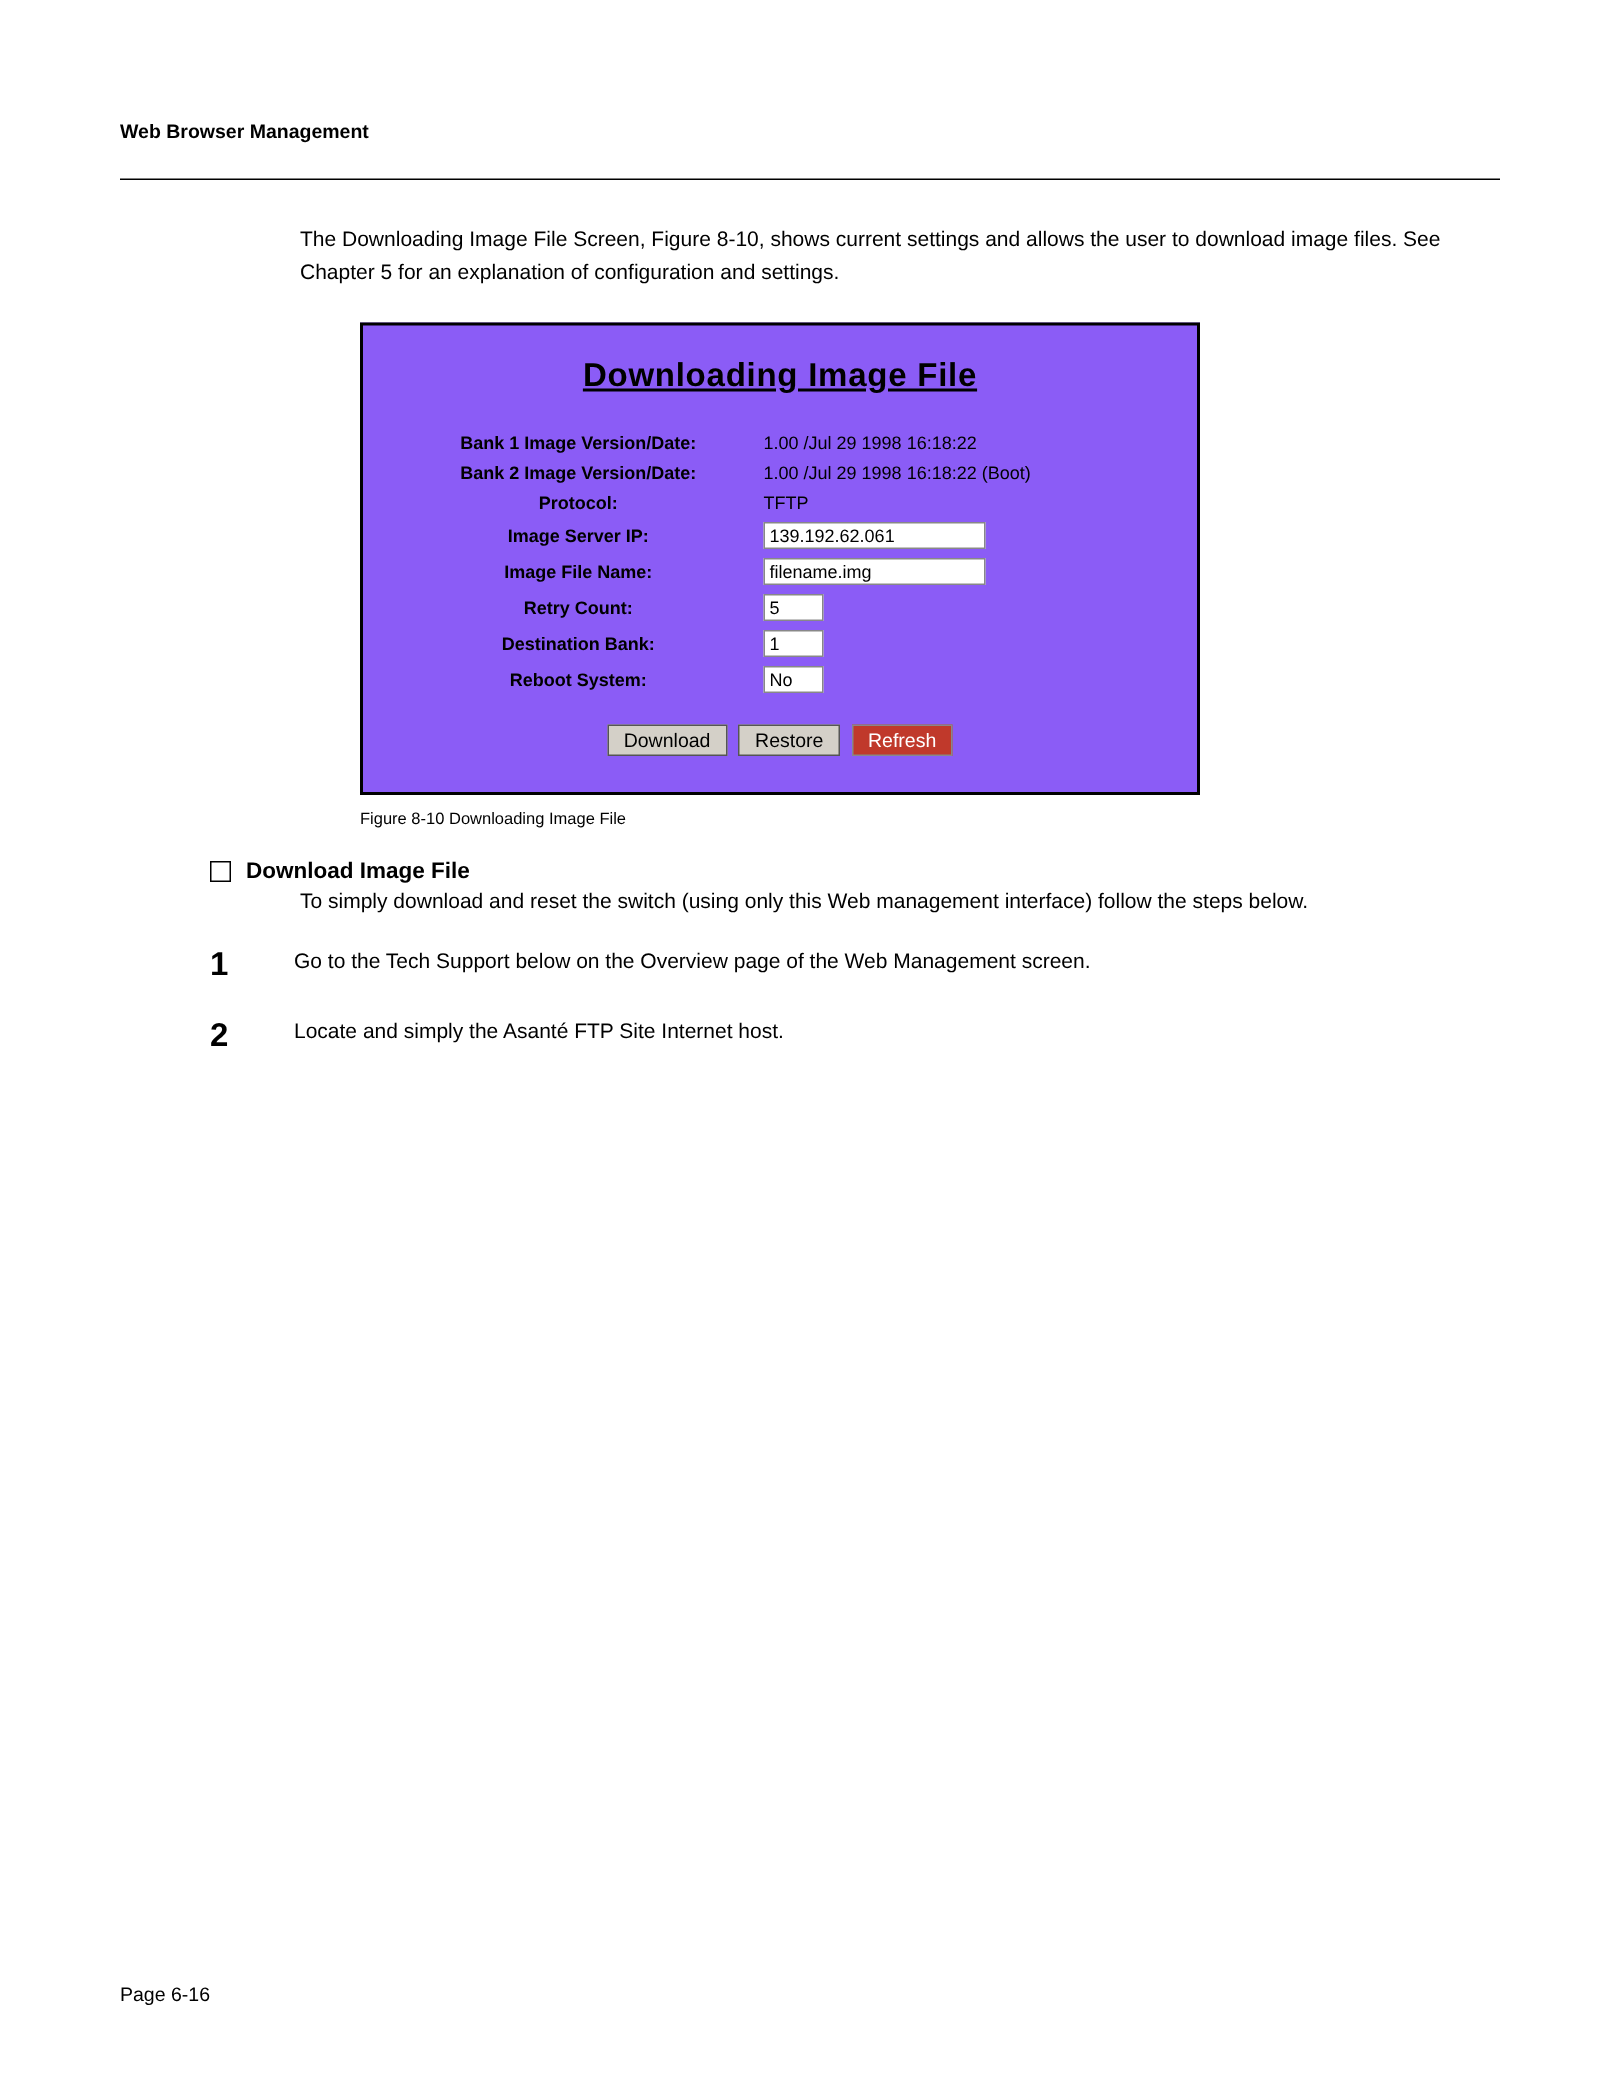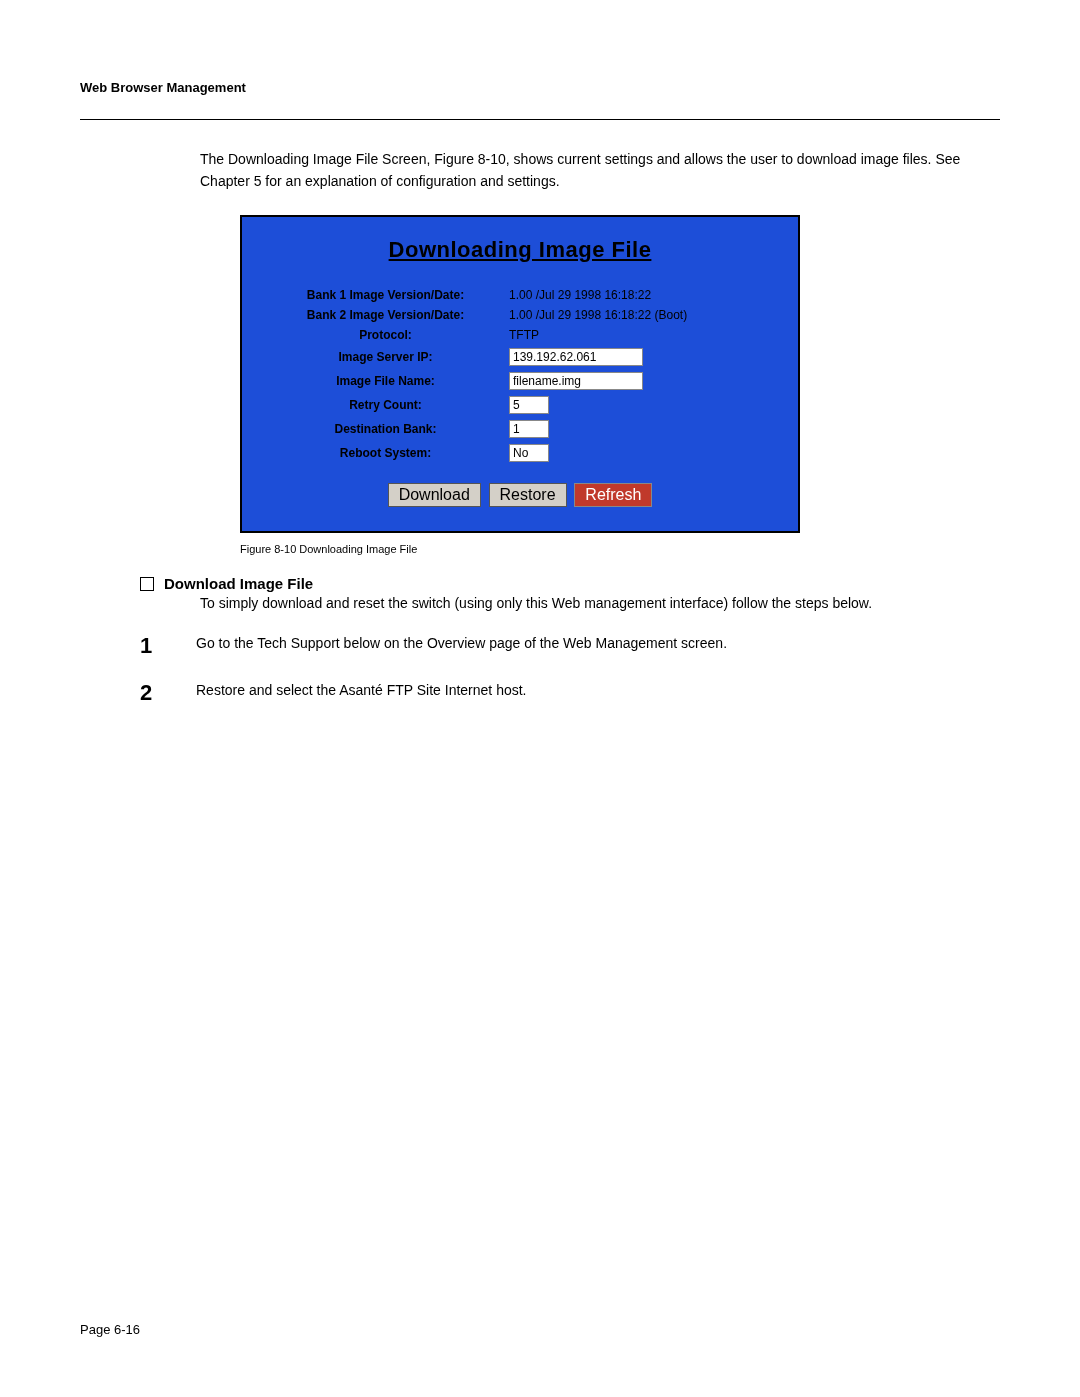--- a/index.html
+++ b/index.html
@@ -67,21 +67,21 @@
       margin-bottom: 22px;
     }
 
     
     .figure-box {
       border: 2px solid #000;
       margin: 0 auto 10px auto;
       width: 560px;
       margin-left: 160px;
       padding: 20px 24px 24px 24px;
-      background: #1d4ed8;
+      background: #8b5cf6;
     }
 
     .figure-title {
       font-family: Arial, Helvetica, sans-serif;
       font-size: 22px;
       font-weight: bold;
       text-align: center;
       text-decoration: underline;
       margin-bottom: 22px;
       letter-spacing: 0.5px;
@@ -110,37 +110,37 @@
     .form-value {
       font-size: 12px;
     }
 
     .form-input {
       border: 1px solid #888;
       padding: 1px 3px;
       font-family: Arial, Helvetica, sans-serif;
       font-size: 12px;
       background: #fff;
-      width: 134px;
+      width: 148px;
     }
 
     .form-input-short {
       width: 40px;
     }
 
     .button-row {
       text-align: center;
       margin-top: 18px;
     }
 
     .form-button {
       border: 1.5px solid #555;
       background: #d4d0c8;
       font-family: Arial, Helvetica, sans-serif;
-      font-size: 16px;
+      font-size: 13px;
       padding: 2px 10px;
       margin: 0 2px;
       cursor: pointer;
       min-width: 60px;
     }
 
     .form-button-refresh {
       background: #c0392b;
       color: #fff;
       border-color: #888;
@@ -299,20 +299,20 @@
 
   <div class="steps-container">
 
     <div class="step-item">
       <span class="step-number">1</span>
       <span class="step-text">Go to the Tech Support below on the Overview page of the Web Management screen.</span>
     </div>
 
     <div class="step-item">
       <span class="step-number">2</span>
-      <span class="step-text">Restore and select the Asanté FTP Site Internet host.</span>
+      <span class="step-text">Locate and simply the Asanté FTP Site Internet host.</span>
     </div>
 
   </div>
 
   <div class="page-footer">Page 6-16</div>
 
 </div>
 
 </body></html>

